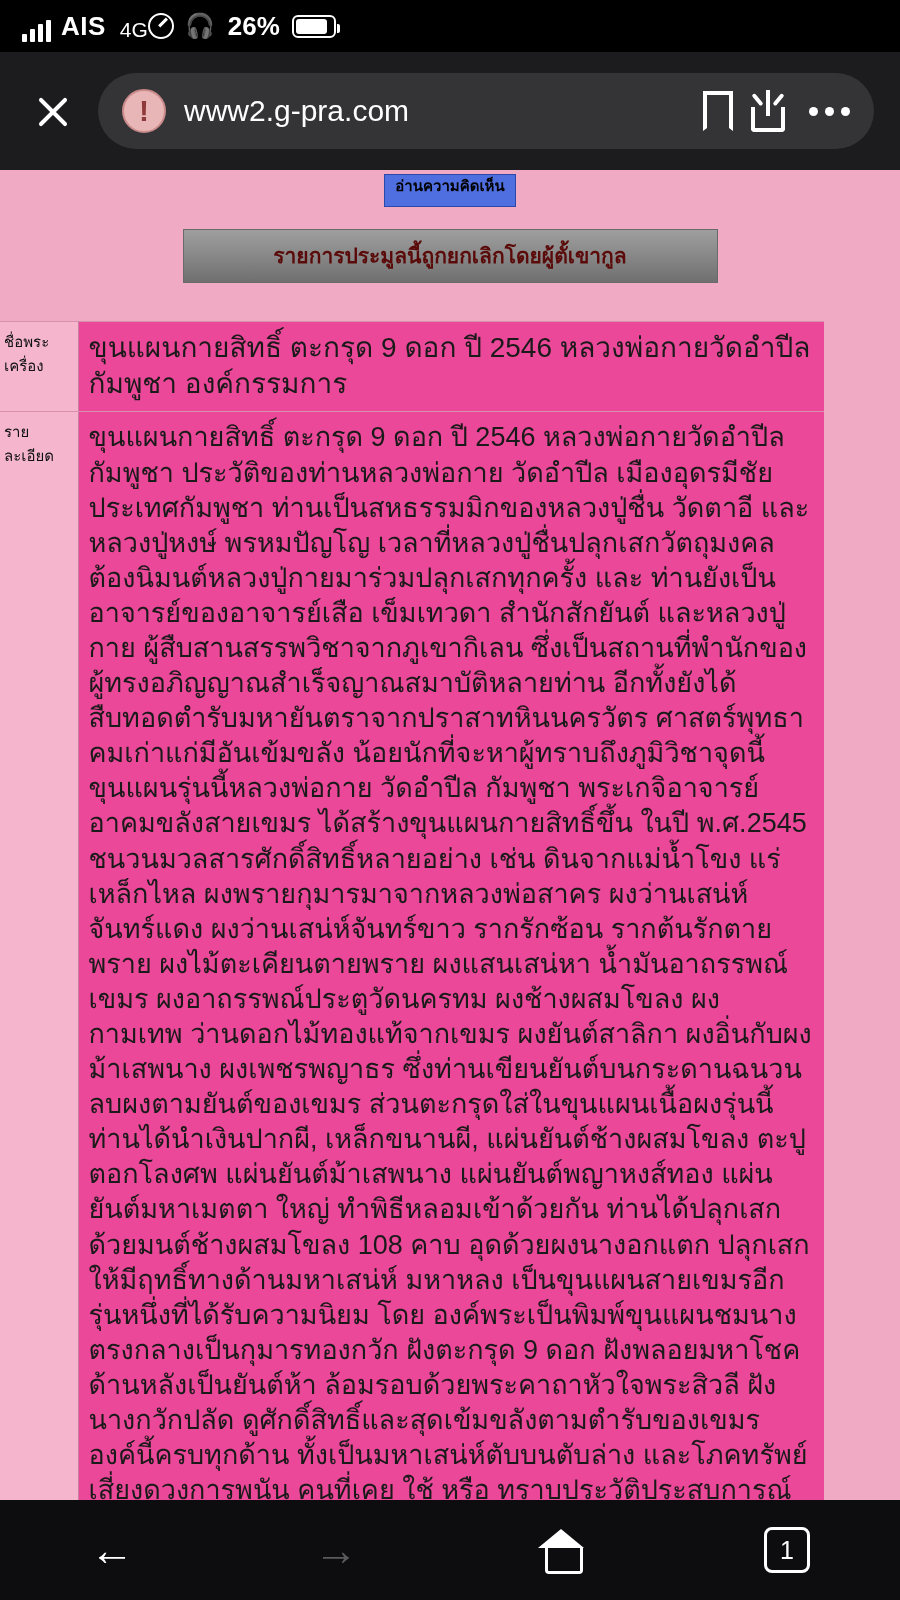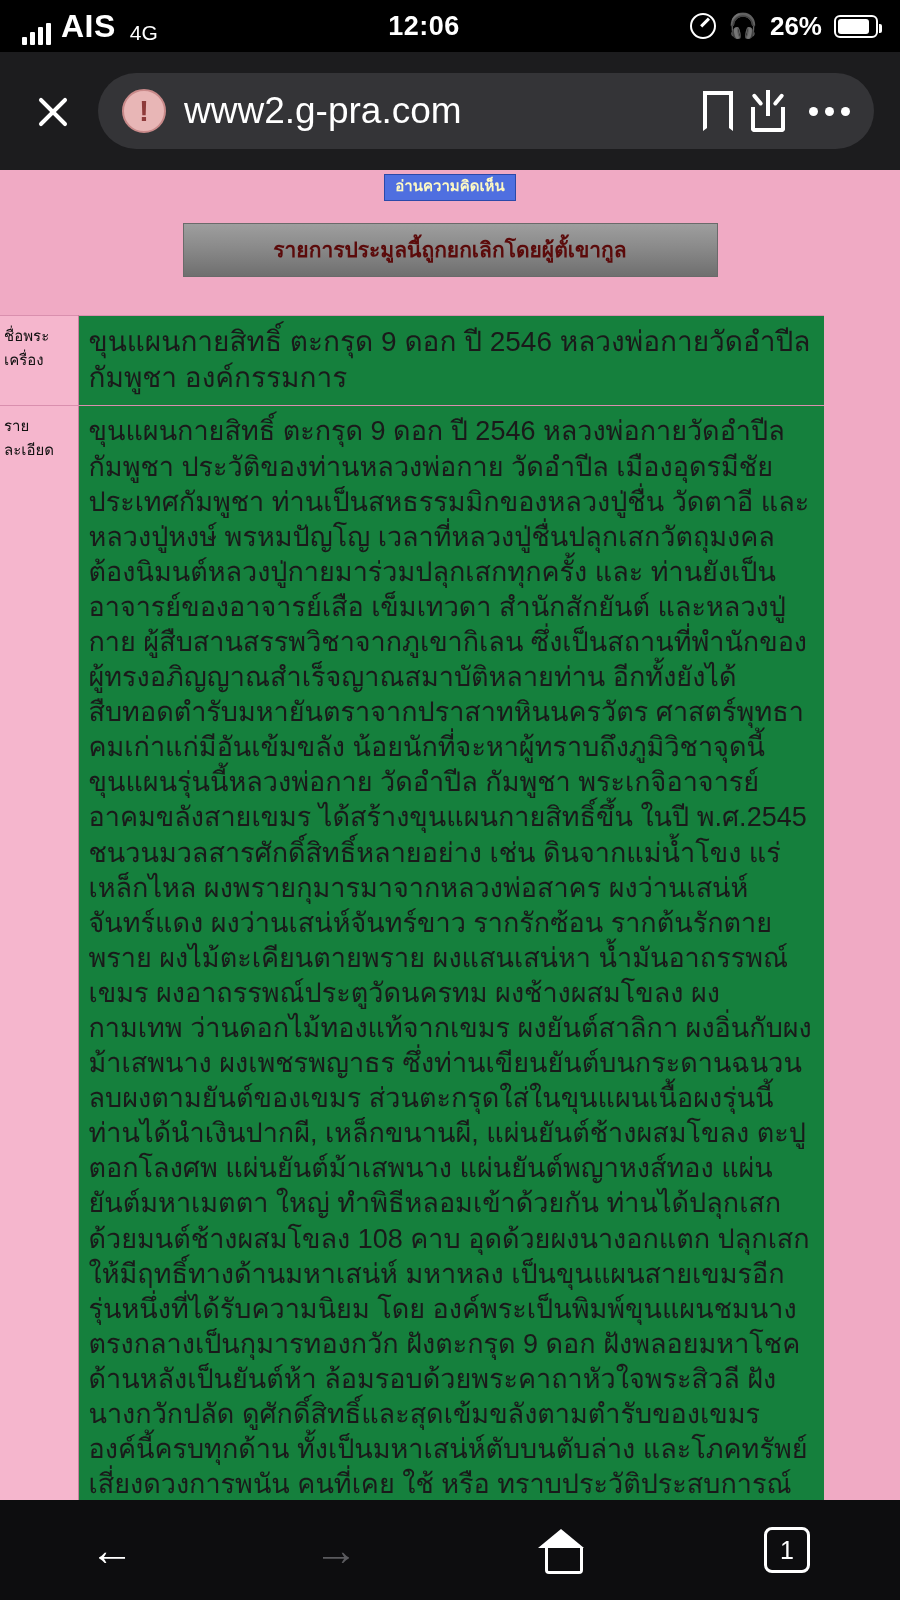--- a/index.html
+++ b/index.html
@@ -29,21 +29,21 @@
     padding: 0 22px;
     flex: 0 0 auto;
   }
   .sb-left { display: flex; align-items: flex-end; gap: 10px; }
   .bars { display: flex; align-items: flex-end; gap: 3px; height: 22px; }
   .bars i { display: block; width: 5px; background: #fff; border-radius: 1px; }
   .bars i:nth-child(1) { height: 8px; }
   .bars i:nth-child(2) { height: 13px; }
   .bars i:nth-child(3) { height: 18px; }
   .bars i:nth-child(4) { height: 22px; }
-  .carrier { font-size: 32px; font-weight: 600; letter-spacing: .5px; }
+  .carrier { font-size: 26px; font-weight: 600; letter-spacing: .5px; }
   .netmode { font-size: 21px; font-weight: 400; margin-left: 4px; }
   .sb-center { flex: 1; text-align: center; font-size: 27px; font-weight: 600; letter-spacing: .5px; }
   .sb-right { display: flex; align-items: center; gap: 12px; }
   .loc-icon { width: 26px; height: 26px; border: 2.5px solid #fff; border-radius: 50%; position: relative; }
   .loc-icon::before {
     content: ""; position: absolute; left: 50%; top: 50%;
     width: 11px; height: 2.5px; background: #fff; transform: translate(-2px,-1px) rotate(-45deg);
     transform-origin: left center;
   }
   .hp-icon { font-size: 24px; }
@@ -88,21 +88,21 @@
     min-width: 0;
   }
   .warn-icon {
     width: 44px; height: 44px; border-radius: 50%;
     background: #e8b6b6; color: #8e3a3a;
     display: flex; align-items: center; justify-content: center;
     font-size: 30px; font-weight: 700; flex: 0 0 auto;
     border: 2px solid #c98a8a;
   }
   .url-text {
-    color: #fff; font-size: 37px; white-space: nowrap; overflow: hidden;
+    color: #fff; font-size: 30px; white-space: nowrap; overflow: hidden;
     text-overflow: ellipsis; flex: 1 1 auto;
   }
   .bm-icon { width: 30px; height: 40px; flex: 0 0 auto; position: relative; }
   .bm-icon::before {
     content: ""; position: absolute; inset: 0;
     border: 4px solid #fff; border-bottom: none;
     clip-path: polygon(0 0, 100% 0, 100% 100%, 50% 72%, 0 100%);
   }
   .share-icon { width: 34px; height: 42px; position: relative; flex: 0 0 auto; }
   .share-icon .box {
@@ -125,24 +125,24 @@
     flex: 1 1 auto;
     background: #f0aac4;
     position: relative;
     overflow: hidden;
   }
   .comment-chip-wrap {
     display: flex; justify-content: center; padding-top: 4px;
   }
   .comment-chip {
     background: #4f6fe0;
-    color: #fef9c3;
+    color: #000000;
     font-size: 15px;
     font-weight: 700;
-    padding: 3px 10px 5px;
+    padding: 3px 10px 11px;
     border: 1px solid #2b49a8;
     line-height: 1.1;
   }
   .cancel-banner-wrap { display: flex; justify-content: center; margin-top: 22px; }
   .cancel-banner {
     width: 535px;
     height: 54px;
     background: linear-gradient(180deg,#9e9e9e 0%, #8a8a8a 45%, #6f6f6f 100%);
     display: flex; align-items: center; justify-content: center;
     color: #5b0a0a;
@@ -170,21 +170,21 @@
     color: #111;
     text-align: left;
     background: #f5b6cd;
     border-right: 1px solid #c97f9f;
     padding-top: 14px;
   }
   td.value {
     font-size: 27px;
     line-height: 1.35;
     color: #1a1a1a;
-    background: #15803d;
+    background: #ec4899;
   }
   td.value.title { font-size: 28px; line-height: 1.32; }
   td.value.desc  { font-size: 27px; line-height: 1.30; }
 
   
   .bottomnav {
     height: 100px;
     background: #0d0d0f;
     display: flex;
     align-items: center;
@@ -217,21 +217,20 @@
     <div class="sb-left">
       <span class="bars">
           <i></i>
           <i></i>
           <i></i>
           <i></i>
         </span>
       <span class="carrier">AIS</span>
       <span class="netmode">4G</span>
     </div>
-    <div class="sb-center">12:06</div>
     <div class="sb-right">
       <span class="loc-icon"></span>
       <span class="hp-icon">🎧</span>
       <span class="batt-text">26%</span>
       <span class="batt">
           <span></span>
         </span>
     </div>
   </div>
 

